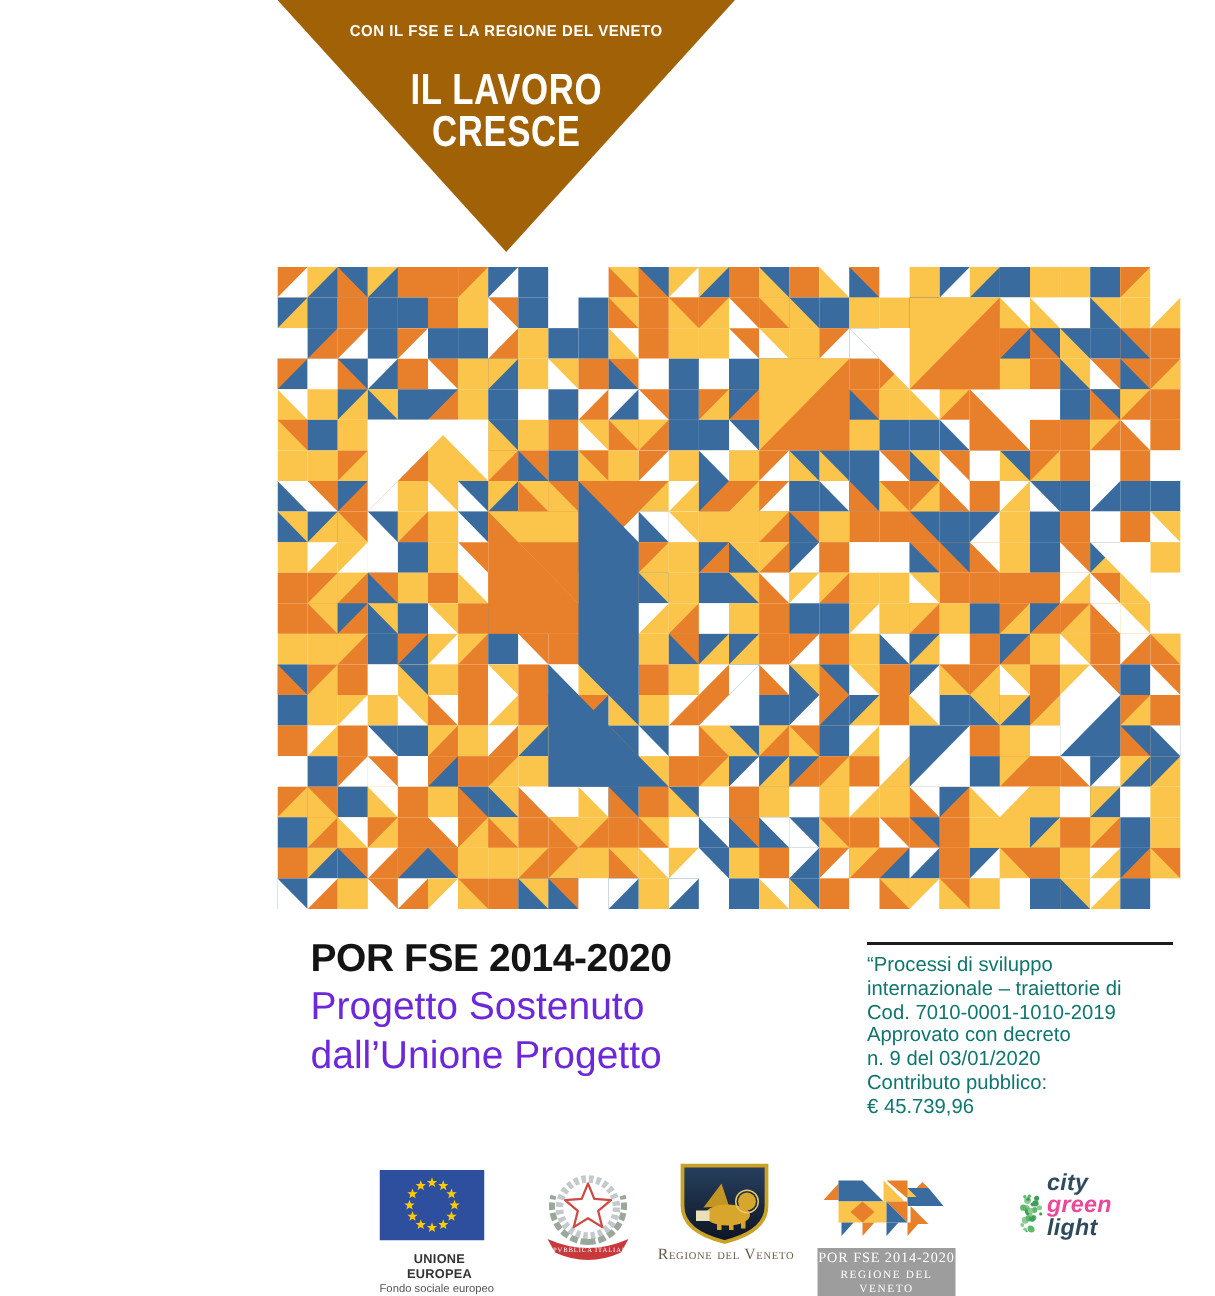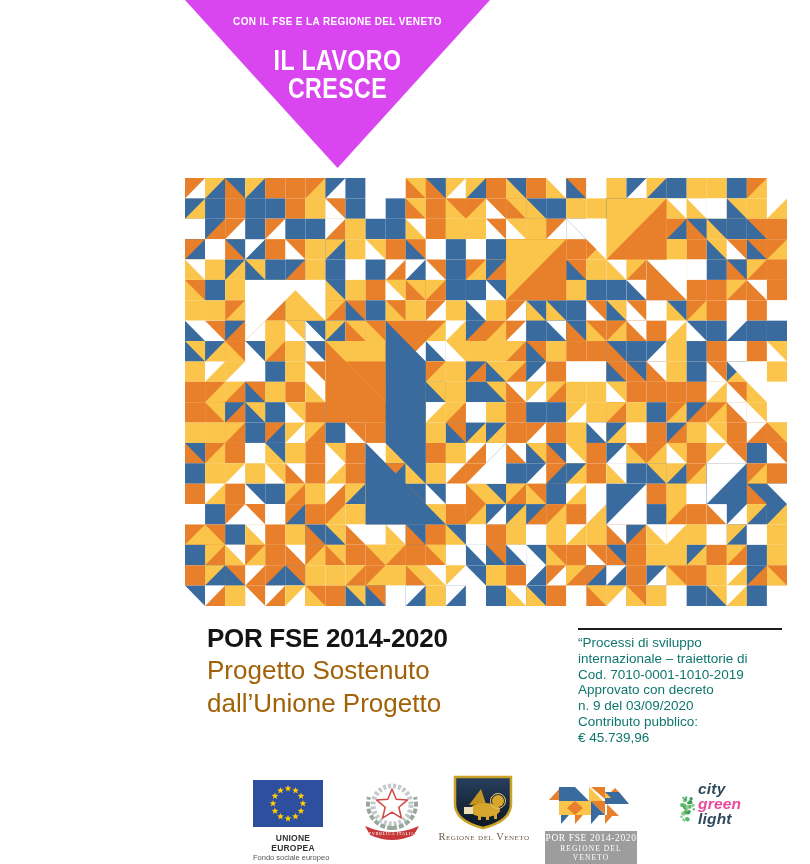--- a/index.html
+++ b/index.html
@@ -1,34 +1,34 @@
 <!DOCTYPE html>
 <html><head>
 <meta charset="utf-8">
 <style>
   html,body{margin:0;padding:0;background:#fff;}
   #poster{position:relative;width:810px;height:864px;background:#ffffff;overflow:hidden;
           font-family:"Liberation Sans",sans-serif;}
 
   
-  .banner{position:absolute;left:185px;top:0;width:305px;height:168px;background:#d946ef;
+  .banner{position:absolute;left:185px;top:0;width:305px;height:168px;background:#a16207;
           clip-path:polygon(0 0,100% 0,50% 100%);}
   .banner-kicker{position:absolute;top:15px;left:0;width:100%;text-align:center;color:#fff;
           font-size:10.5px;font-weight:bold;letter-spacing:.4px;transform:scaleX(.95);}
   .banner-title{position:absolute;top:46px;left:0;width:100%;text-align:center;color:#fff;
           font-weight:bold;font-size:29px;line-height:28px;letter-spacing:.5px;transform:scaleX(.8);}
 
   
   .mosaic{position:absolute;left:185px;top:178px;width:602px;height:428px;}
   .mosaic svg{width:100%;height:100%;display:block;}
 
   
   .program{position:absolute;left:207px;top:622px;width:300px;}
   .prog-title{font-weight:bold;font-size:26px;line-height:32px;color:#141414;letter-spacing:-.3px;}
-  .prog-sub{font-size:26px;line-height:33px;color:#a16207;}
+  .prog-sub{font-size:26px;line-height:33px;color:#6d28d9;}
 
   
   .project{position:absolute;left:578px;top:628px;width:206px;}
   .proj-rule{border-top:2px solid #1d1d1d;width:204px;margin-bottom:5px;}
   .proj-line{font-size:13.5px;line-height:15.8px;color:#0f766e;white-space:nowrap;}
 
   
   .eu-logo{position:absolute;left:253px;top:780px;width:80px;}
   .eu-l1{font-size:8.5px;font-weight:bold;color:#333;letter-spacing:.2px;margin-top:2px;text-align:center;}
   .eu-l2{font-size:7.5px;color:#555;}
@@ -1078,21 +1078,21 @@
     <div class="prog-sub">Progetto Sostenuto</div>
     <div class="prog-sub">dall’Unione Progetto</div>
   </div>
 
   <div class="project">
     <div class="proj-rule"></div>
     <div class="proj-line">“Processi di sviluppo</div>
     <div class="proj-line">internazionale – traiettorie di</div>
     <div class="proj-line">Cod. 7010-0001-1010-2019</div>
     <div class="proj-line">Approvato con decreto</div>
-    <div class="proj-line">n. 9 del 03/09/2020</div>
+    <div class="proj-line">n. 9 del 03/01/2020</div>
     <div class="proj-line">Contributo pubblico:</div>
     <div class="proj-line">€ 45.739,96</div>
   </div>
 
   <div class="eu-logo">
     <svg width="70" height="47" viewBox="0 0 70 47">
       <rect x="0" y="0" width="70" height="47" fill="#2D4F9E"></rect>
       <g id="eu-stars">
           <polygon points="35.00,4.90 35.89,7.28 38.42,7.39 36.44,8.97 37.12,11.41 35.00,10.01 32.88,11.41 33.56,8.97 31.58,7.39 34.11,7.28" fill="#FFCC00"></polygon>
           <polygon points="42.50,6.91 43.39,9.29 45.92,9.40 43.94,10.98 44.62,13.42 42.50,12.02 40.38,13.42 41.06,10.98 39.08,9.40 41.61,9.29" fill="#FFCC00"></polygon>

